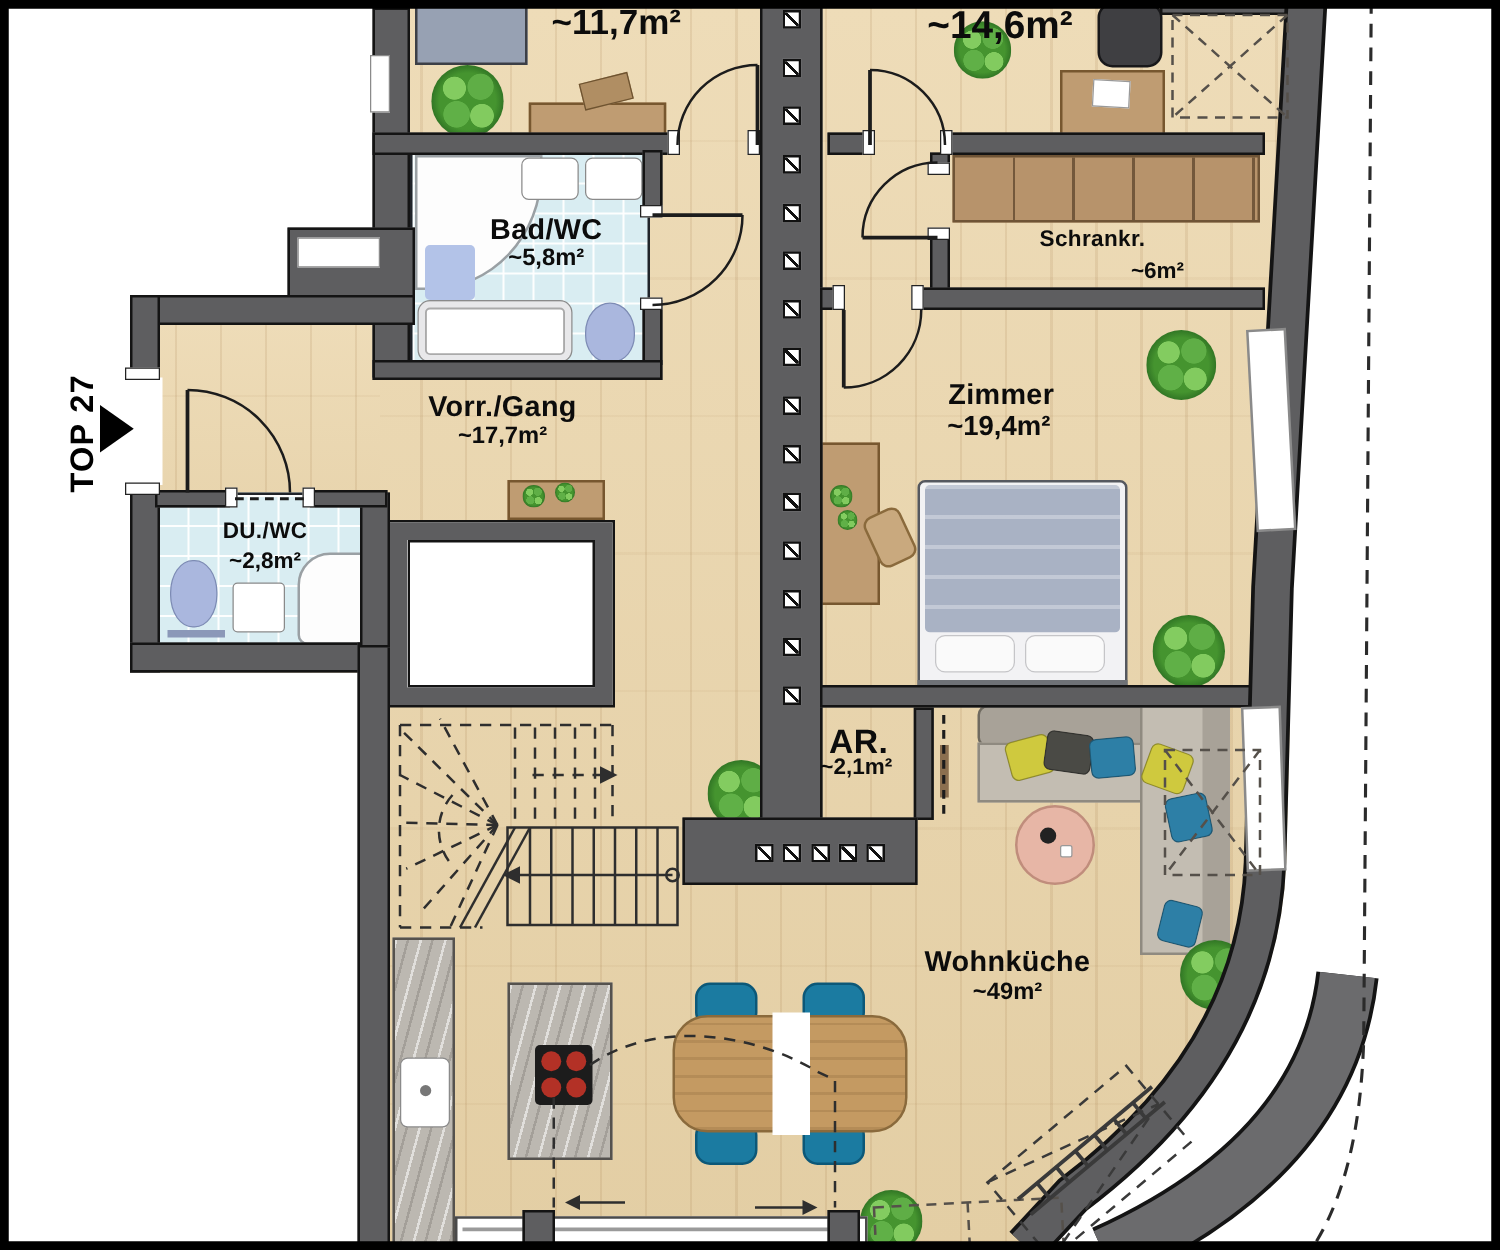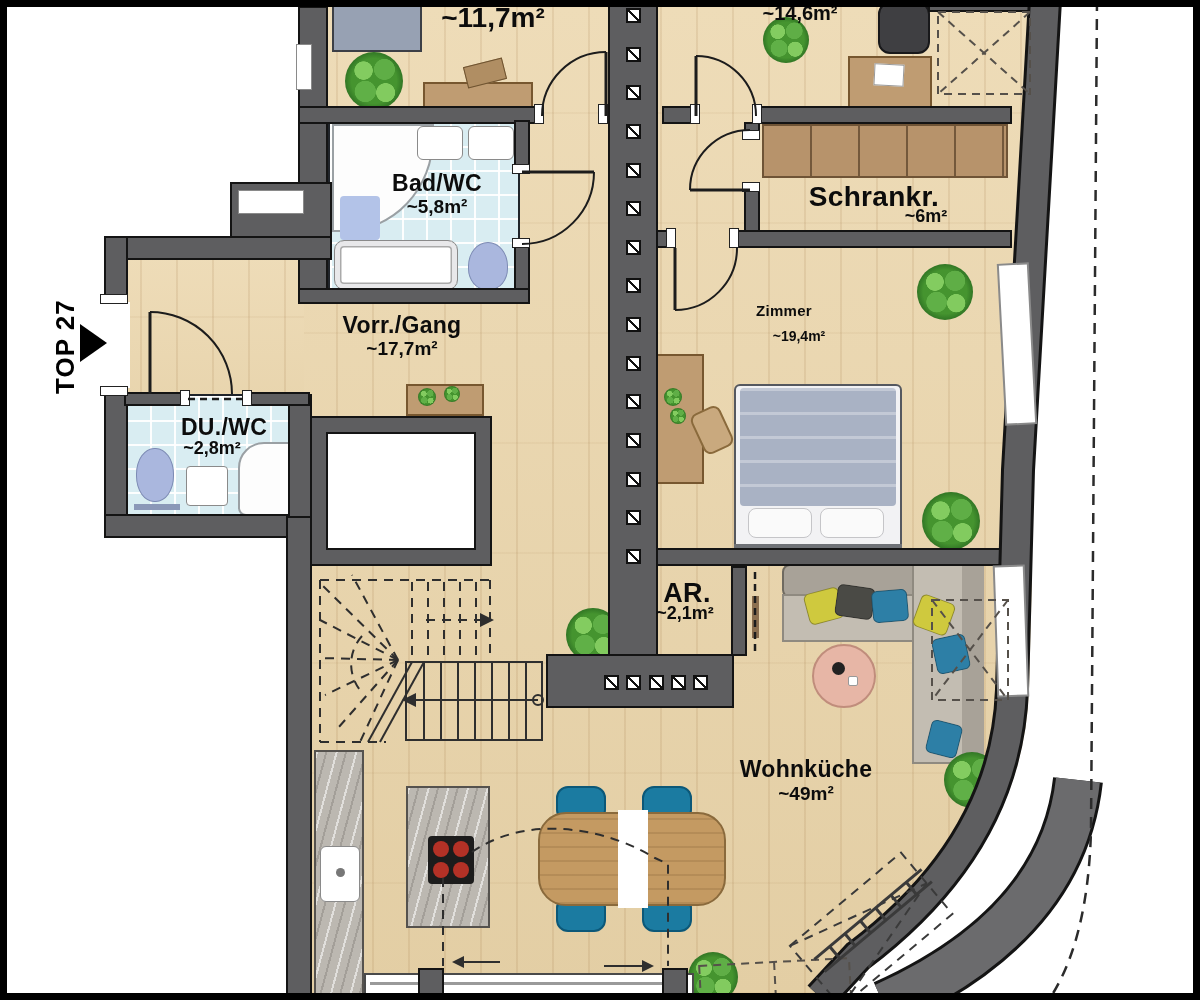--- a/index.html
+++ b/index.html
@@ -10,21 +10,21 @@
   .wall{background:#5e5e60;border:2px solid #141414}
   .post{background:#fff;border:1.5px solid #222}
   .whiteb{background:#fff;border:1.5px solid #8a8a8a}
   .furn{background:#bf9c72;border:2px solid #77572f}
   .marble{background-color:#bcb8b1;background-image:repeating-linear-gradient(105deg,rgba(255,255,255,.55) 0 2px,transparent 2px 9px,rgba(100,95,90,.28) 9px 11px,transparent 11px 19px);border:2px solid #55524e}
   .plant{border-radius:50%;background:radial-gradient(circle at 32% 32%,#83cc60 0 16%,transparent 17%),radial-gradient(circle at 68% 30%,#5fae46 0 18%,transparent 19%),radial-gradient(circle at 35% 68%,#60b047 0 19%,transparent 20%),radial-gradient(circle at 70% 70%,#82cb5f 0 16%,transparent 17%),radial-gradient(circle,#45942f 0 55%,#2c6e22 75%)}
   .pil{position:absolute;border-radius:6px;border:1px solid rgba(0,0,0,.3)}
   .dchair{background:#1b7ba1;border:2px solid #0c5878;border-radius:12px}
   .hx{width:15px;height:15px;background:#fff;border:2px solid #111;background-image:linear-gradient(45deg,transparent 42%,#111 42% 58%,transparent 58%);box-sizing:border-box;display:block}
   .lbl{position:absolute;font-weight:bold;color:#0c0c0c;text-align:center;transform:translateX(-50%);white-space:nowrap;z-index:10}
-  .name{font-size:28px;letter-spacing:.3px}
+  .name{font-size:18px;letter-spacing:.3px}
   .area{font-size:18px}
   #frame{position:absolute;inset:0;border:7px solid #000;z-index:40;pointer-events:none}
   svg{position:absolute;left:0;top:0;pointer-events:none}
 </style>
 </head>
 <body>
 
 <div id="plan">
 
   <div class="abs wood" style="left:300px;top:6px;width:732px;height:988px"></div>
@@ -295,30 +295,30 @@
           <line x1="848" y1="918" x2="848" y2="934"></line>
         <line x1="868" y1="918" x2="868" y2="934"></line>
           <line x1="888" y1="918" x2="888" y2="934"></line>
         <line x1="908" y1="918" x2="908" y2="934"></line>
           <line x1="928" y1="918" x2="928" y2="934"></line>
       </g>
     </g>
   </svg>
 
   <div class="lbl area" style="left:493px;top:2px;font-size:28px">~11,7m²</div>
-  <div class="lbl area" style="left:800px;top:2px;font-size:20px">~14,6m²</div>
+  <div class="lbl area" style="left:800px;top:2px;font-size:31px">~14,6m²</div>
   <div class="lbl name" style="left:437px;top:170px;font-size:23px">Bad/WC</div>
   <div class="lbl area" style="left:437px;top:196px;font-size:19px">~5,8m²</div>
   <div class="lbl name" style="left:874px;top:181px">Schrankr.</div>
   <div class="lbl area" style="left:926px;top:206px">~6m²</div>
   <div class="lbl name" style="left:402px;top:312px;font-size:23px">Vorr./Gang</div>
   <div class="lbl area" style="left:402px;top:338px;font-size:19px">~17,7m²</div>
-  <div class="lbl name" style="left:784px;top:302px;font-size:15px">Zimmer</div>
-  <div class="lbl area" style="left:799px;top:328px;font-size:14px">~19,4m²</div>
-  <div class="lbl name" style="left:224px;top:414px;font-size:23px">DU./WC</div>
+  <div class="lbl name" style="left:801px;top:302px;font-size:23px">Zimmer</div>
+  <div class="lbl area" style="left:799px;top:328px;font-size:22px">~19,4m²</div>
+  <div class="lbl name" style="left:212px;top:414px;font-size:18px">DU./WC</div>
   <div class="lbl area" style="left:212px;top:438px">~2,8m²</div>
   <div class="lbl name" style="left:687px;top:578px;font-size:27px">AR.</div>
   <div class="lbl area" style="left:685px;top:603px">~2,1m²</div>
   <div class="lbl name" style="left:806px;top:756px;font-size:23px">Wohnküche</div>
   <div class="lbl area" style="left:806px;top:783px;font-size:19px">~49m²</div>
 
   <div style="position:absolute;left:50px;top:394px;transform:rotate(-90deg);transform-origin:0 0;font-weight:bold;font-size:26px;letter-spacing:1px;color:#000;white-space:nowrap;z-index:11">TOP 27</div>
   <div style="position:absolute;left:80px;top:324px;width:0;height:0;border-top:19px solid transparent;border-bottom:19px solid transparent;border-left:27px solid #000;z-index:11"></div>
 
   <div id="frame"></div>

